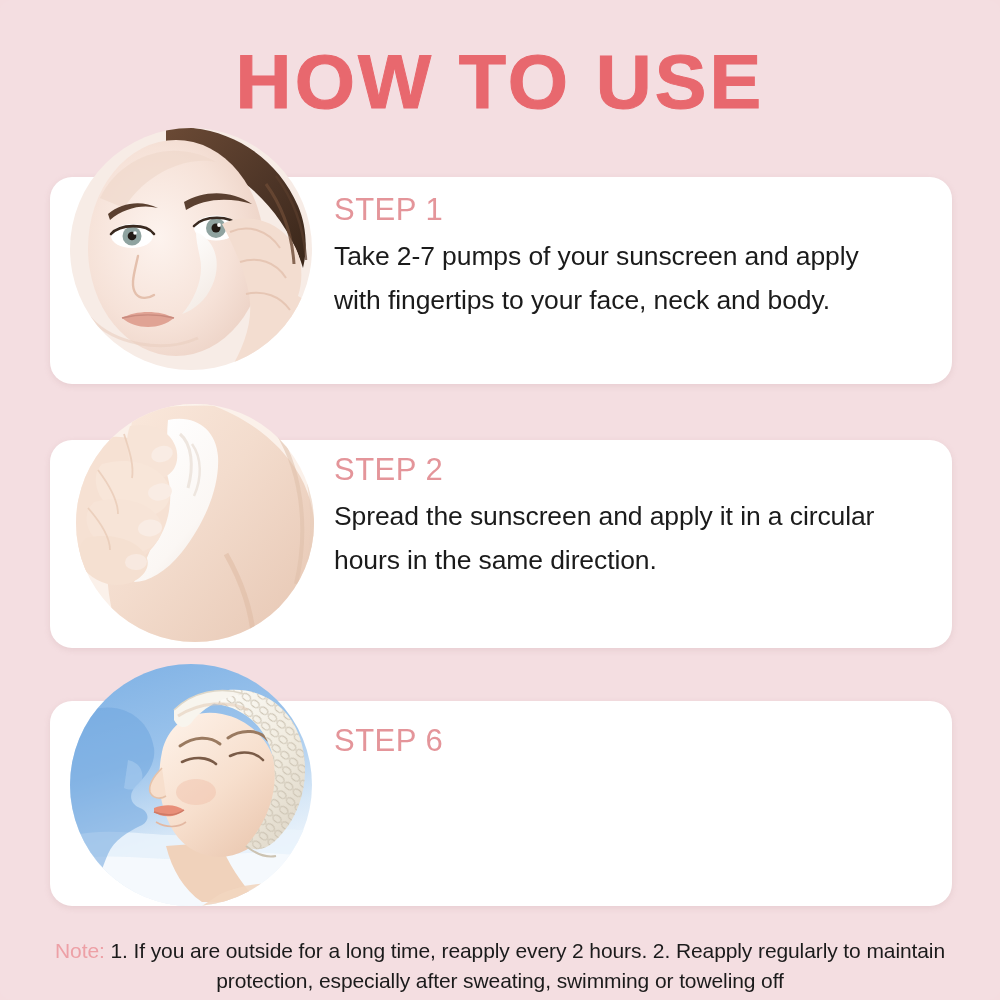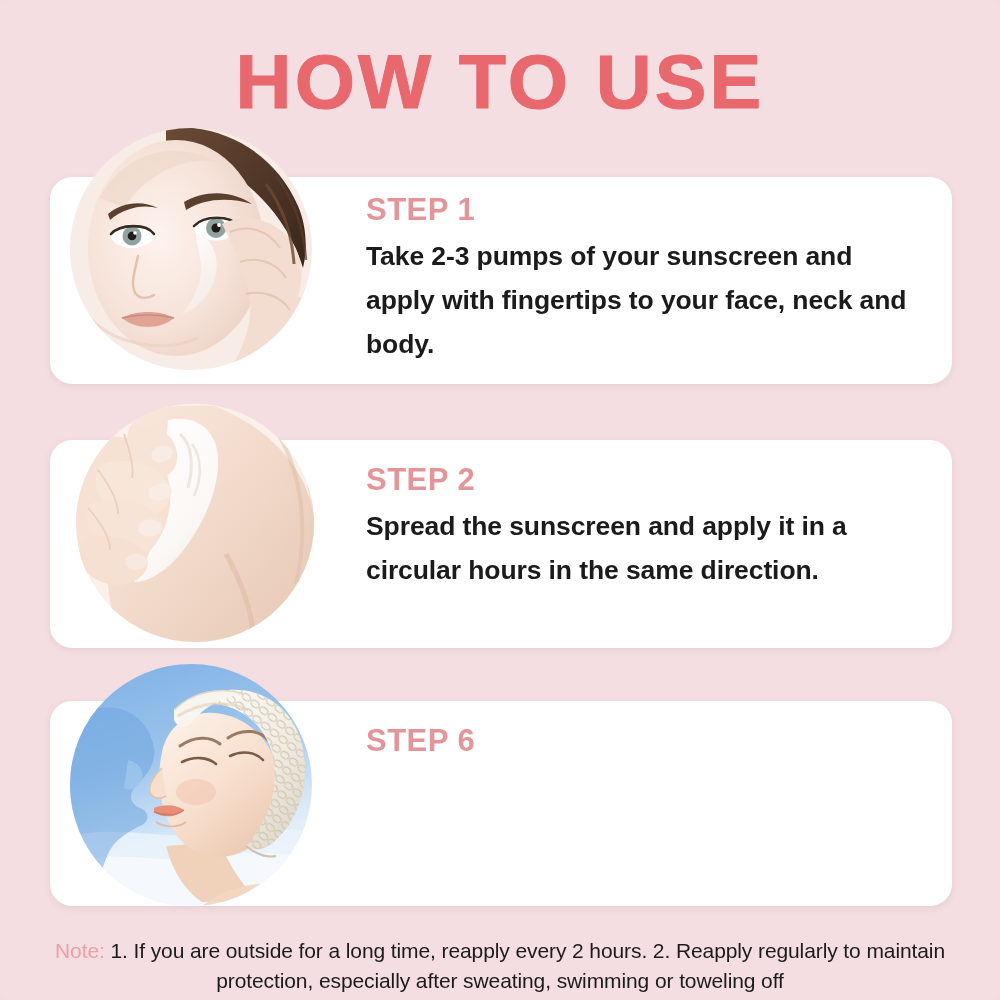--- a/index.html
+++ b/index.html
@@ -62,26 +62,25 @@
   }
   #photo-1 { top: 128px; }
   #photo-2 { top: 404px; left: 76px; width: 238px; height: 238px; }
   #photo-3 { top: 664px; }
 
   .photo svg { display: block; width: 100%; height: 100%; }
 
   
   .step-text {
     position: absolute;
-    left: 366px;
+    left: 334px;
     width: 560px;
-    font-weight: bold;
   }
   #text-1 { top: 192px; }
-  #text-2 { top: 452px; margin-top: 10px; }
+  #text-2 { top: 452px; }
   #text-3 { top: 723px; }
 
   .step-label {
     font-size: 31px;
     color: #e4959a;
     letter-spacing: 0.5px;
     line-height: 1.15;
     margin-bottom: 6px;
   }
   .step-body {
@@ -172,21 +171,21 @@
 
       <path d="M196 56 C212 78 222 106 224 136" stroke="#6b4a35" stroke-width="3" fill="none" opacity="0.8"></path>
       <path d="M206 48 C224 72 234 102 236 132" stroke="#5a3d2c" stroke-width="2.5" fill="none" opacity="0.7"></path>
 
       <path d="M20 190 C44 216 92 226 128 210" stroke="#e9cfc0" stroke-width="3" fill="none" opacity="0.6"></path>
     </svg>
   </div>
 
   <div class="step-text" id="text-1">
     <div class="step-label">STEP 1</div>
-    <div class="step-body">Take 2-3 pumps of your sunscreen and apply with fingertips to your face, neck and body.</div>
+    <div class="step-body">Take 2-7 pumps of your sunscreen and apply with fingertips to your face, neck and body.</div>
   </div>
 
   <div class="card" id="card-2"></div>
 
   <div class="photo" id="photo-2">
     <svg viewBox="0 0 238 238" xmlns="http://www.w3.org/2000/svg">
       <defs>
         <linearGradient id="skin2" x1="0" y1="0" x2="1" y2="1">
           <stop offset="0%" stop-color="#fbeade"></stop>
           <stop offset="45%" stop-color="#f3dccd"></stop>

